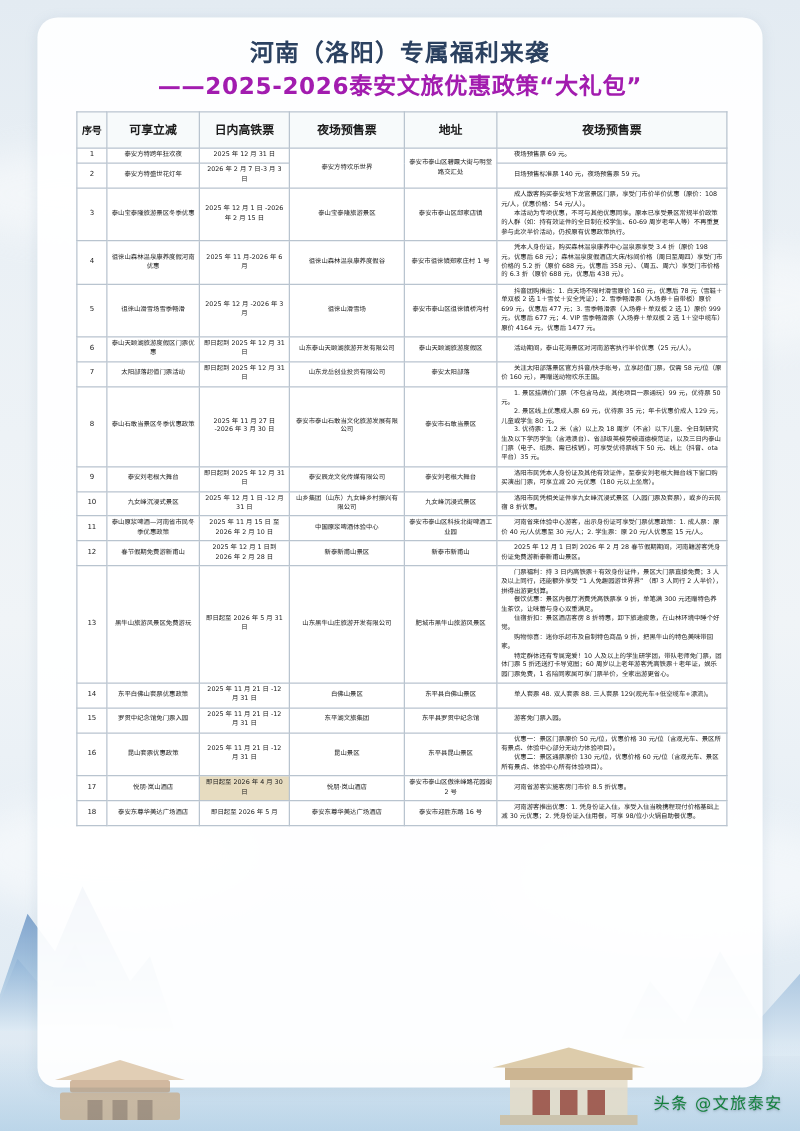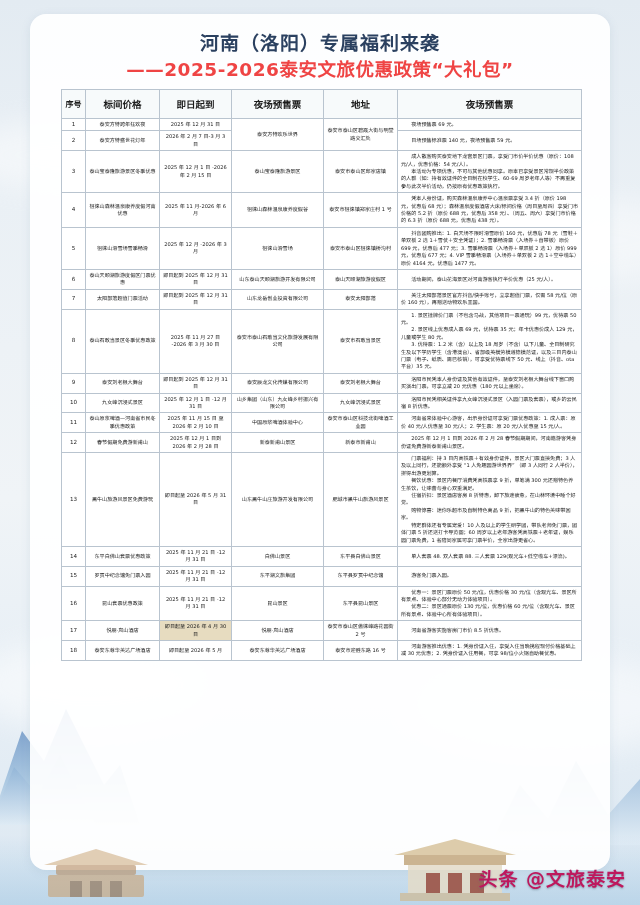--- a/index.html
+++ b/index.html
@@ -34,21 +34,21 @@
     text-align:center;padding-top:16px;
     color:#2f4a6b;
   }
   #headline .l1{
     font-size:19px;font-weight:bold;letter-spacing:1px;line-height:26px;
     color:#2b4160;
     font-family:"DejaVu Sans","Liberation Sans",sans-serif;
   }
   #headline .l2{
     font-size:18.5px;font-weight:bold;letter-spacing:.5px;line-height:28px;
-    color:#ef4444;white-space:nowrap;
+    color:#a21caf;white-space:nowrap;
     font-family:"DejaVu Sans","Liberation Sans",sans-serif;
   }
   
   #table-wrap{
     position:absolute;left:31px;top:75px;width:520px;
   }
   table{
     border-collapse:collapse;width:520px;table-layout:fixed;
     background:rgba(255,255,255,.72);
   }
@@ -76,21 +76,21 @@
   td.hl{background:#e7dcc0;}
   col.w-seq{width:24px;}
   col.w-name{width:74px;}
   col.w-time{width:72px;}
   col.w-org{width:92px;}
   col.w-addr{width:74px;}
   col.w-content{width:184px;}
   
   #watermark{
     position:absolute;right:14px;bottom:14px;
-    font-size:19px;font-weight:bold;color:#be185d;
+    font-size:13px;font-weight:normal;color:#15803d;
     text-shadow:0 1px 2px rgba(90,110,130,.55);
     letter-spacing:1px;
     font-family:"DejaVu Sans","Liberation Sans",sans-serif;
     z-index:6;
   }
   #pagoda{position:absolute;right:120px;bottom:0;z-index:5;}
   #pagoda-left{position:absolute;left:36px;bottom:0;z-index:5;opacity:.85;}
 </style>
 </head>
 <body>
@@ -176,22 +176,22 @@
         <col class="w-seq">
           <col class="w-name">
           <col class="w-time">
         <col class="w-org">
           <col class="w-addr">
           <col class="w-content">
       </colgroup>
       <thead>
         <tr>
           <th class="seq">序号</th>
-          <th>标间价格</th>
-          <th>即日起到</th>
+          <th>可享立减</th>
+          <th>日内高铁票</th>
           <th>夜场预售票</th>
           <th>地址</th>
           <th>夜场预售票</th>
         </tr>
       </thead>
       <tbody id="tbody">
           <tr>
             <td class="c-seq">1</td>
             <td class="c-name">泰安方特跨年狂欢夜</td>
             <td class="c-time">2025 年 12 月 31 日</td>

